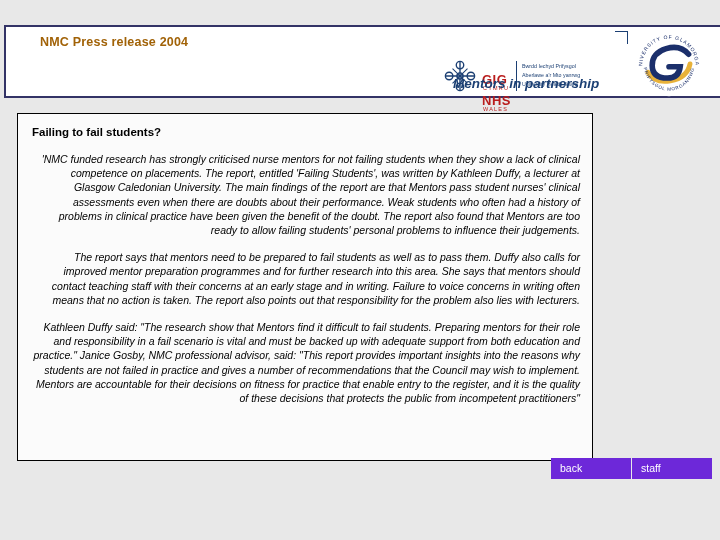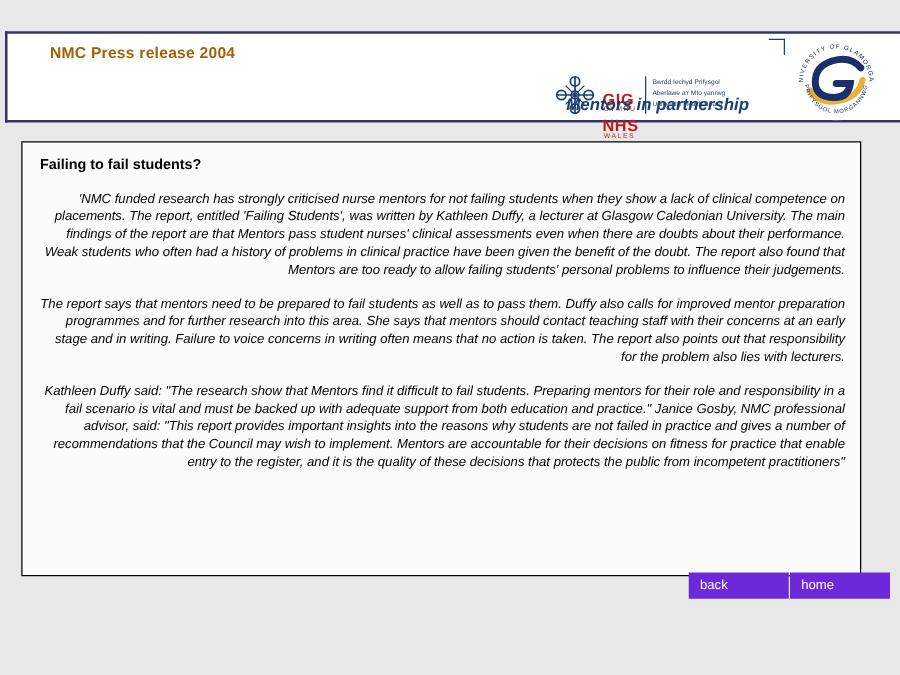--- a/index.html
+++ b/index.html
@@ -120,21 +120,21 @@
     height: 70px;
     position: relative;
     flex: 0 0 70px;
   }
 
   
   #content-box {
     position: absolute;
     left: 17px;
     top: 113px;
-    width: 672px;
+    width: 576px;
     height: 348px;
     background: #fbfbfb;
     border: 1.5px solid #000000;
     box-sizing: border-box;
     padding: 10px 12px 0 12px;
   }
   #content-title {
     font-size: 11.5px;
     font-weight: bold;
     color: #000000;
@@ -231,14 +231,14 @@
 
 <div id="content-box">
   <div id="content-title">Failing to fail students?</div>
   <p class="body-paragraph">'NMC funded research has strongly criticised nurse mentors for not failing students when they show a lack of clinical competence on placements. The report, entitled 'Failing Students', was written by Kathleen Duffy, a lecturer at Glasgow Caledonian University. The main findings of the report are that Mentors pass student nurses' clinical assessments even when there are doubts about their performance. Weak students who often had a history of problems in clinical practice have been given the benefit of the doubt. The report also found that Mentors are too ready to allow failing students' personal problems to influence their judgements.</p>
   <p class="body-paragraph">The report says that mentors need to be prepared to fail students as well as to pass them. Duffy also calls for improved mentor preparation programmes and for further research into this area. She says that mentors should contact teaching staff with their concerns at an early stage and in writing. Failure to voice concerns in writing often means that no action is taken. The report also points out that responsibility for the problem also lies with lecturers.</p>
   <p class="body-paragraph">Kathleen Duffy said: "The research show that Mentors find it difficult to fail students. Preparing mentors for their role and responsibility in a fail scenario is vital and must be backed up with adequate support from both education and practice." Janice Gosby, NMC professional advisor, said: "This report provides important insights into the reasons why students are not failed in practice and gives a number of recommendations that the Council may wish to implement. Mentors are accountable for their decisions on fitness for practice that enable entry to the register, and it is the quality of these decisions that protects the public from incompetent practitioners"</p>
 </div>
 
 <div id="nav-buttons">
   <div class="nav-button">back</div>
-  <div class="nav-button">home</div>
+  <div class="nav-button">staff</div>
 </div>
 
 </body></html>

